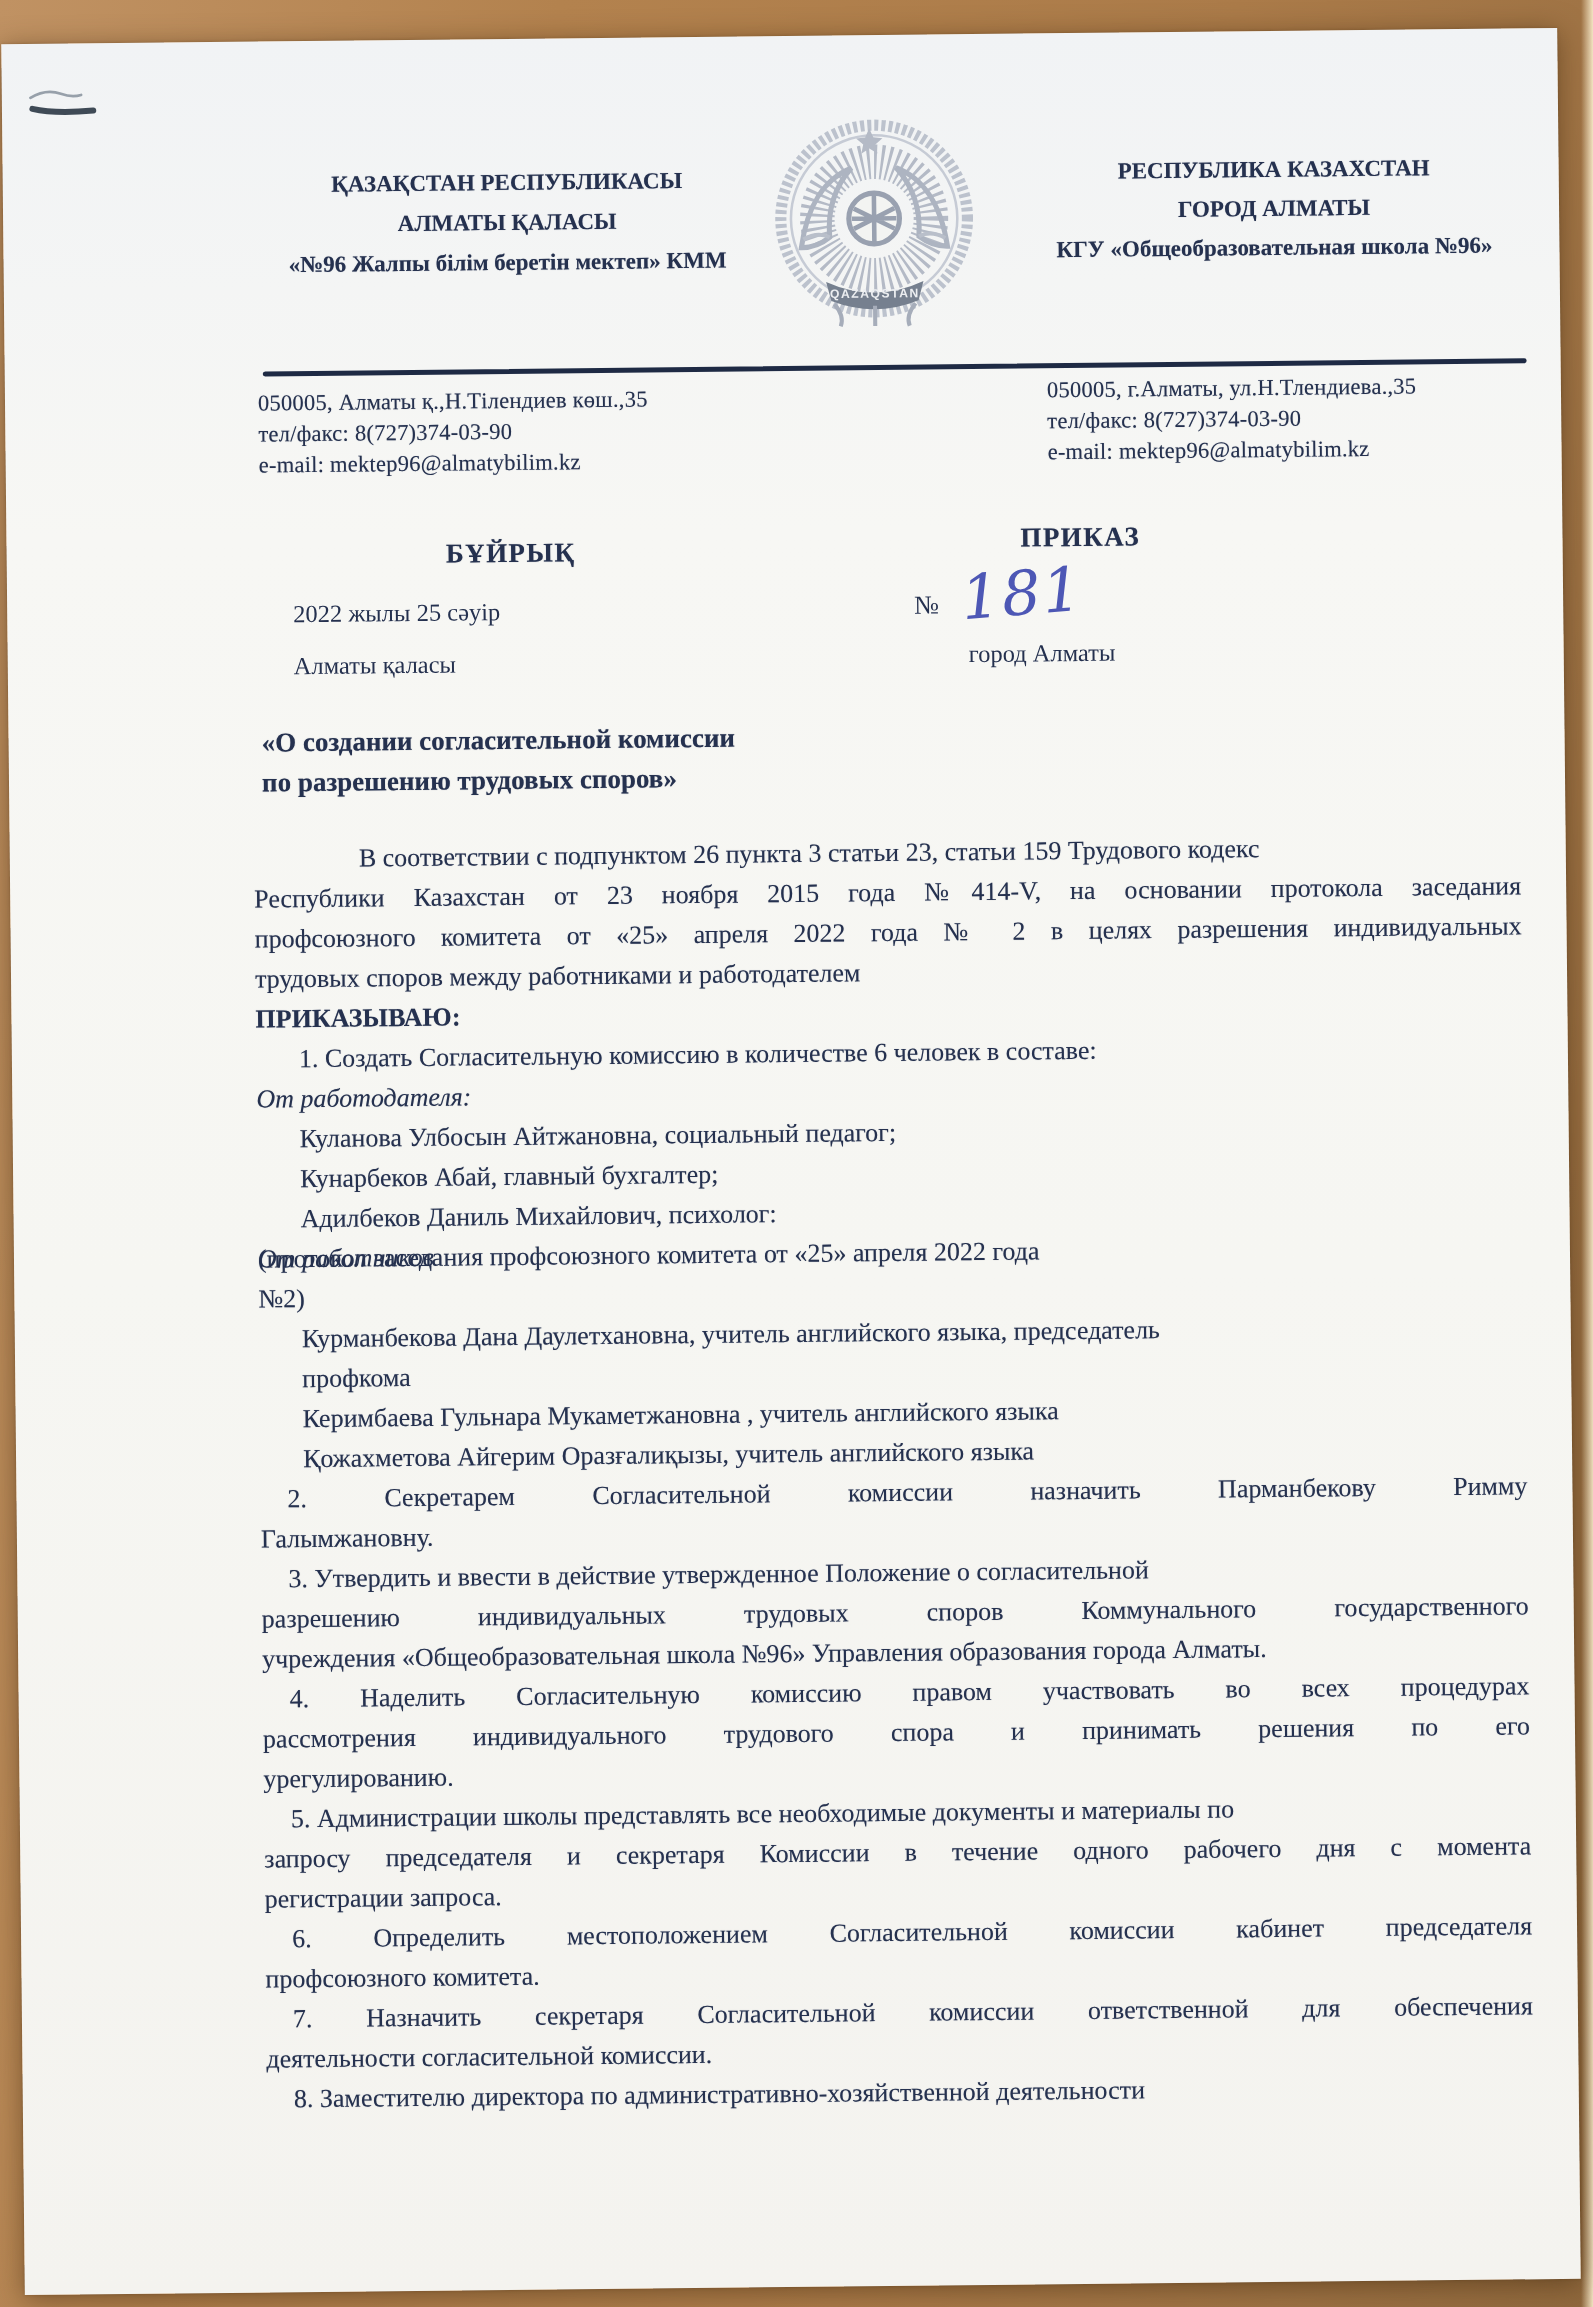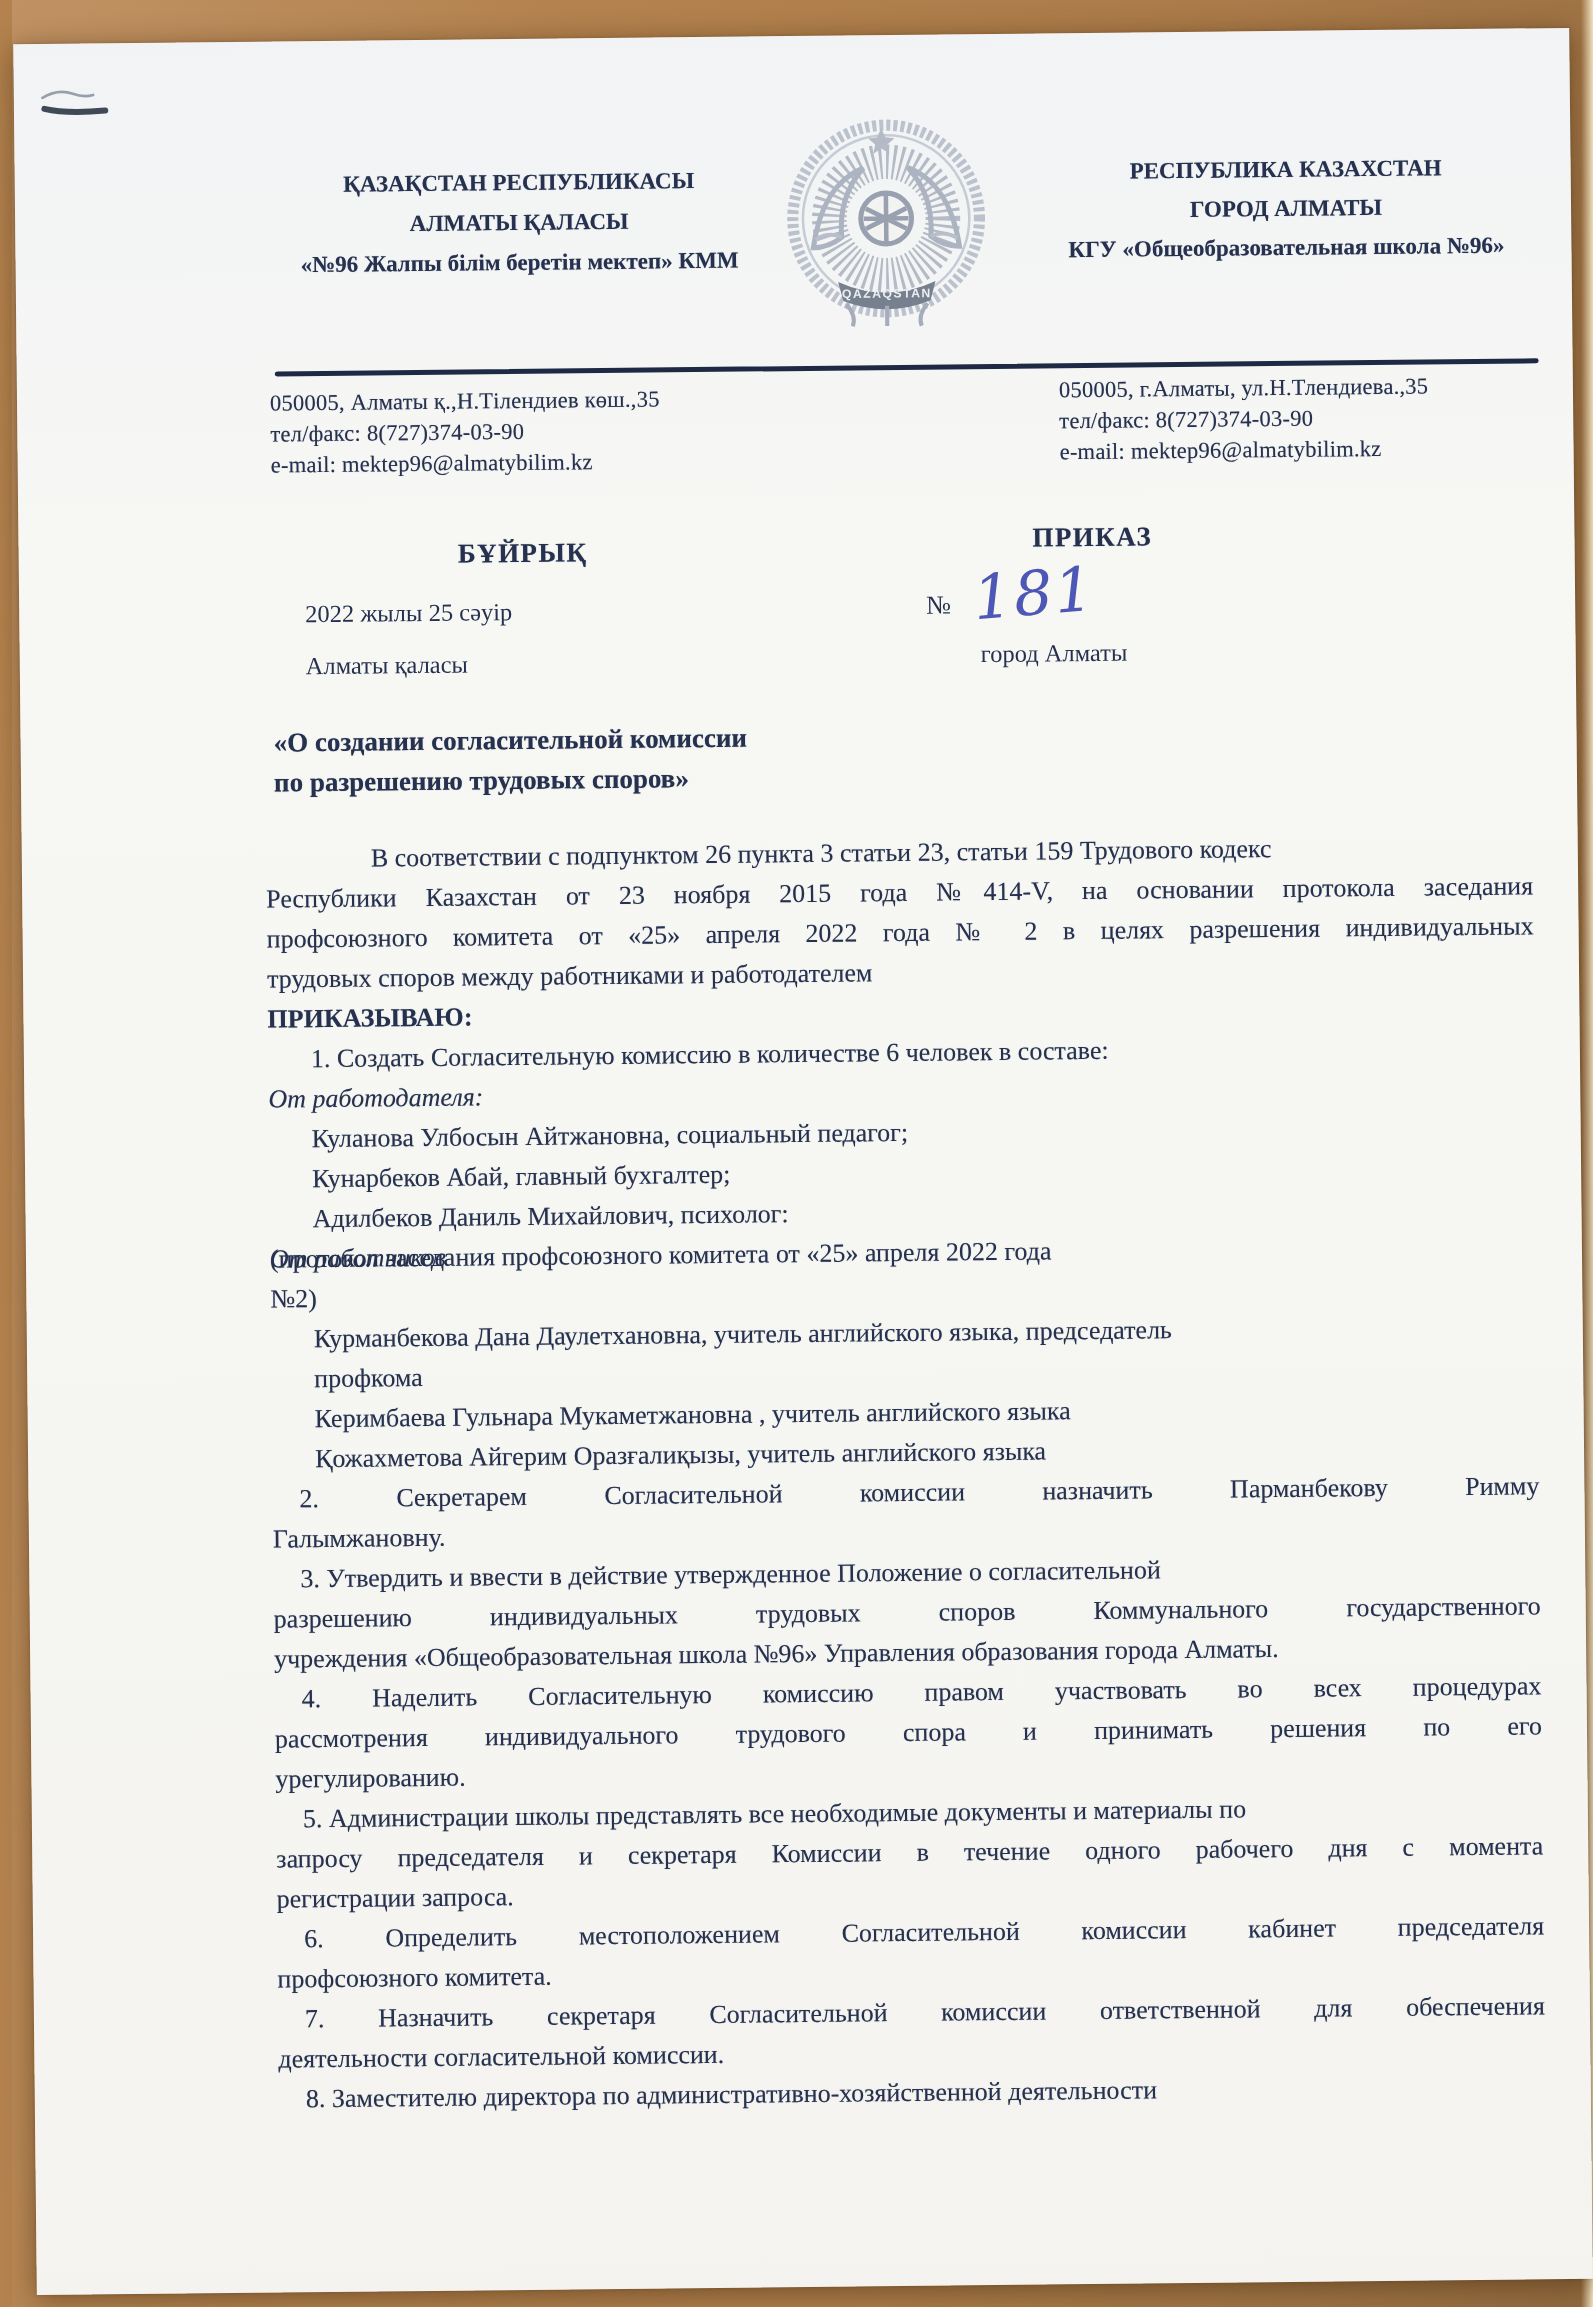--- a/index.html
+++ b/index.html
@@ -5,21 +5,20 @@
   html, body { margin: 0; padding: 0; }
   body {
     width: 1594px; height: 2307px;
     overflow: hidden;
     font-family: "Liberation Serif", "DejaVu Serif", serif;
     background: #b3824e;
   }
   .scene {
     position: absolute; inset: 0;
     background: linear-gradient(100deg, #c09263 0%, #b3824e 28%, #ab7b49 62%, #9d7244 84%, #8f683d 100%);
-    margin-left: 12px;
   }
   .desk-edge-highlight {
     position: absolute; top: 0; right: 0; width: 12px; height: 100%;
     background: linear-gradient(90deg, rgba(244,228,196,0), #f2e3c2);
   }
   .paper {
     position: absolute; left: 13px; top: 36px;
     width: 1556px; height: 2251px;
     background: linear-gradient(180deg, #f1f3f5 0%, #f7f7f4 22%, #f6f6f2 55%, #f4f3ef 100%);
     transform: rotate(-0.6deg);

